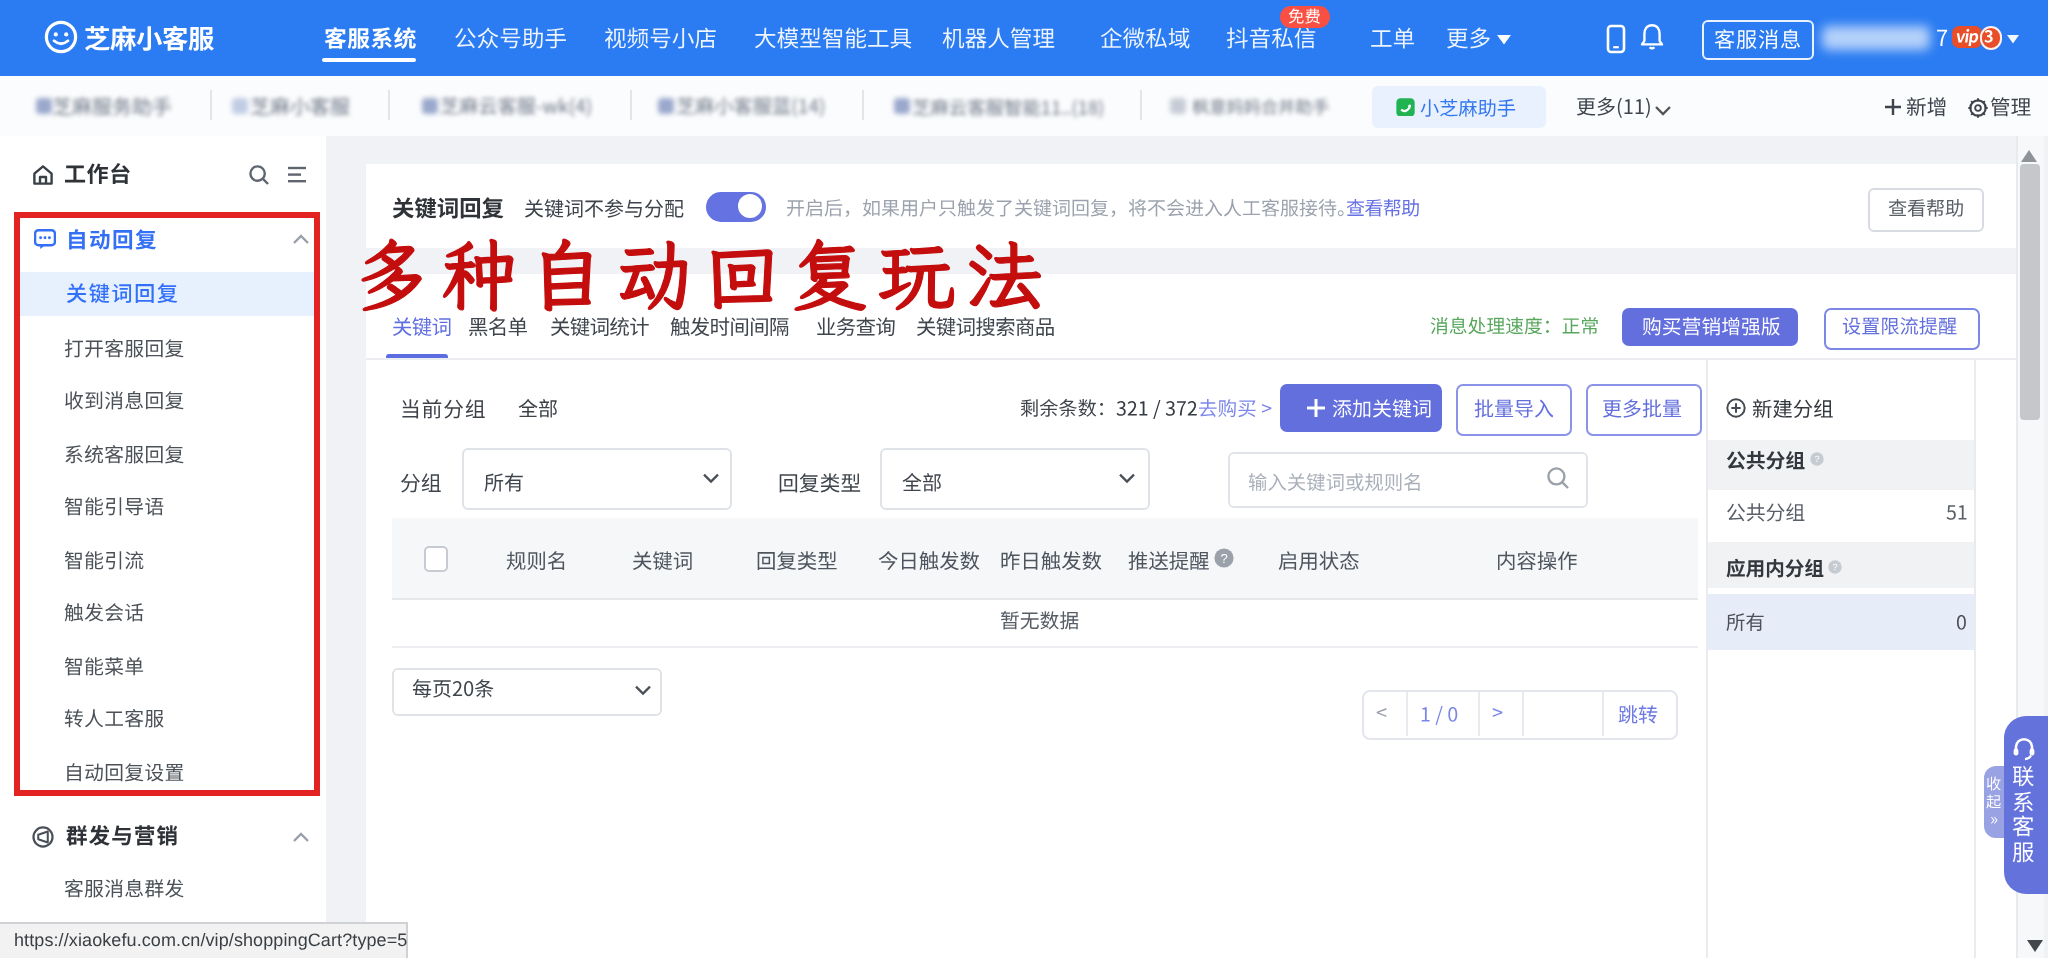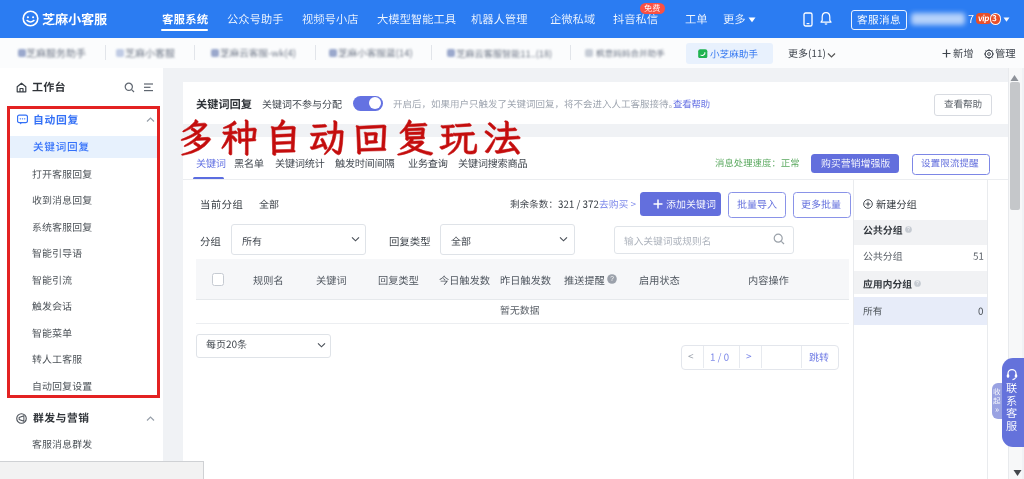--- a/index.html
+++ b/index.html
@@ -1210,20 +1210,21 @@
       <g fill="#fff" transform="translate(0,11.20) scale(0.011200,-0.011200)">
         <use href="#g40" x="0"></use>
       </g>
     </svg>
     <svg style="position:absolute;left:1006.2px;top:419.0px;overflow:visible;z-index:43;" width="13" height="15">
       <g fill="#fff" transform="translate(0,11.20) scale(0.011200,-0.011200)">
         <use href="#g41" x="0"></use>
       </g>
     </svg>
     <div style="position:absolute;left:0;top:461px;width:203px;height:18px;background:#f2f2f2;border:1px solid #cfd1d4;border-left:none;border-bottom:none;z-index:50"></div>
+    <div style="position:absolute;left:7px;top:464.5px;font:9px 'Liberation Sans',sans-serif;color:#3a3f44;letter-spacing:0.05px;z-index:51">https://xiaokefu.com.cn/vip/shoppingCart?type=5</div>
     <svg style="position:absolute;left:176.5px;top:112.5px;overflow:visible;z-index:60;--sw:1" width="351" height="51">
       <g fill="#c40d0d" stroke="#c40d0d" stroke-width="16" transform="translate(0,38.50) scale(0.038500,-0.038500)">
         <use href="#g223" x="0"></use>
         <use href="#g224" x="1135"></use>
         <use href="#g225" x="2270"></use>
         <use href="#g226" x="3405"></use>
         <use href="#g227" x="4540"></use>
         <use href="#g228" x="5675"></use>
         <use href="#g229" x="6810"></use>
         <use href="#g230" x="7945"></use>

